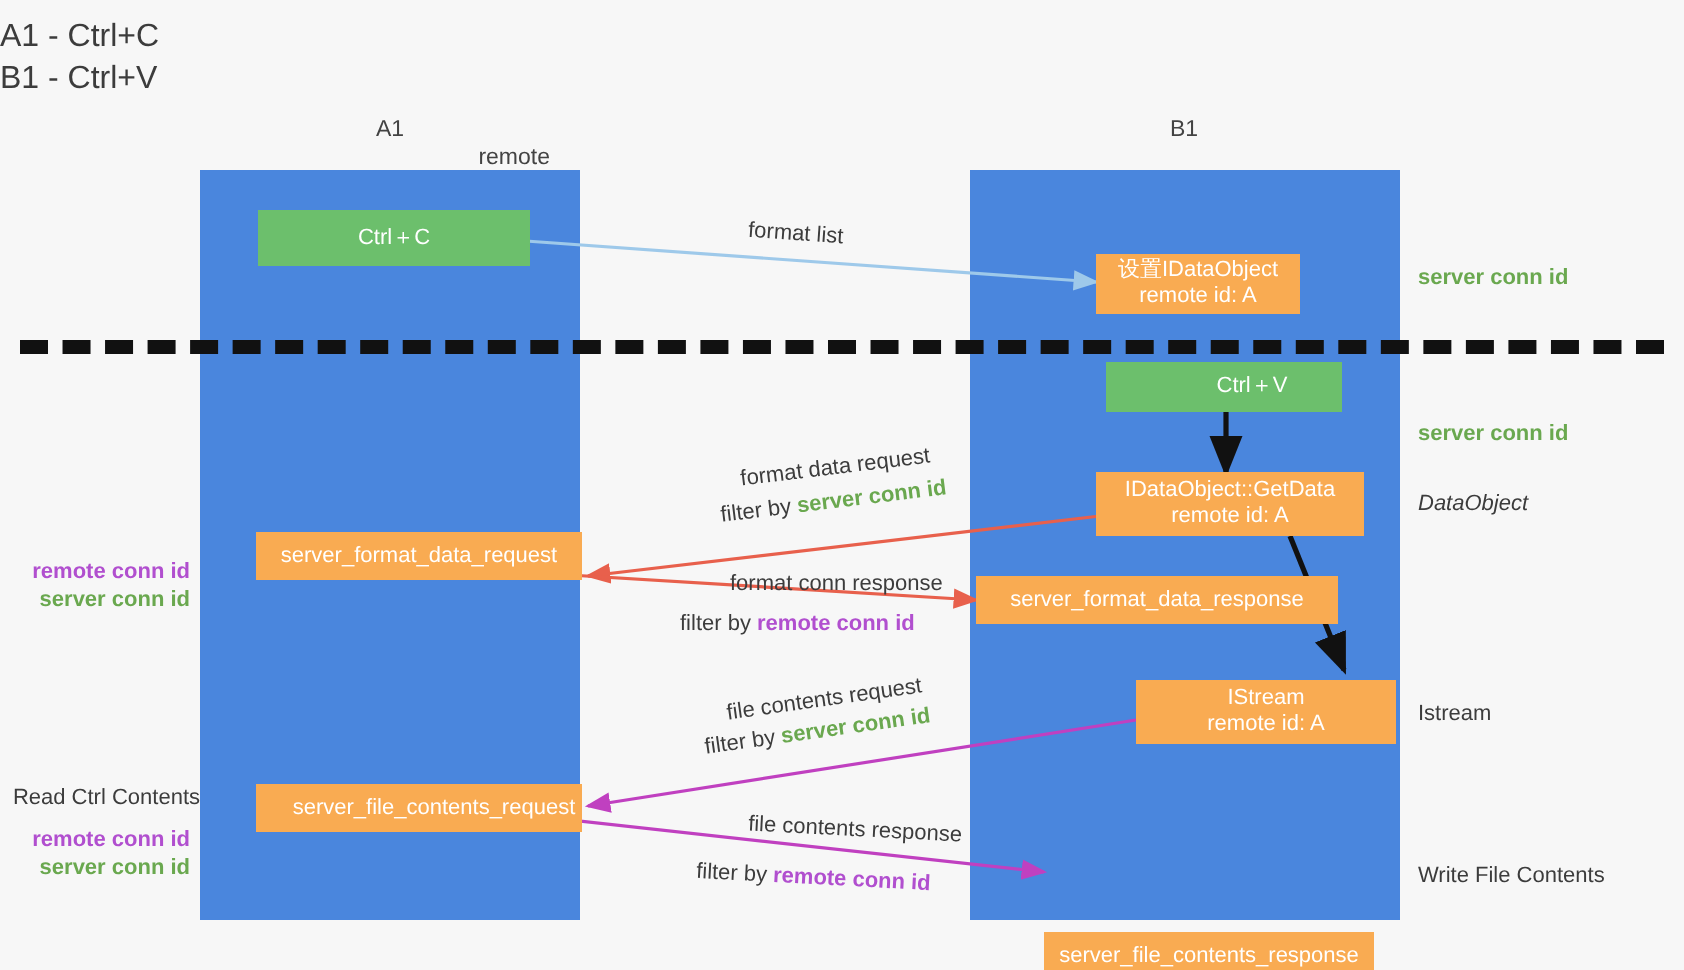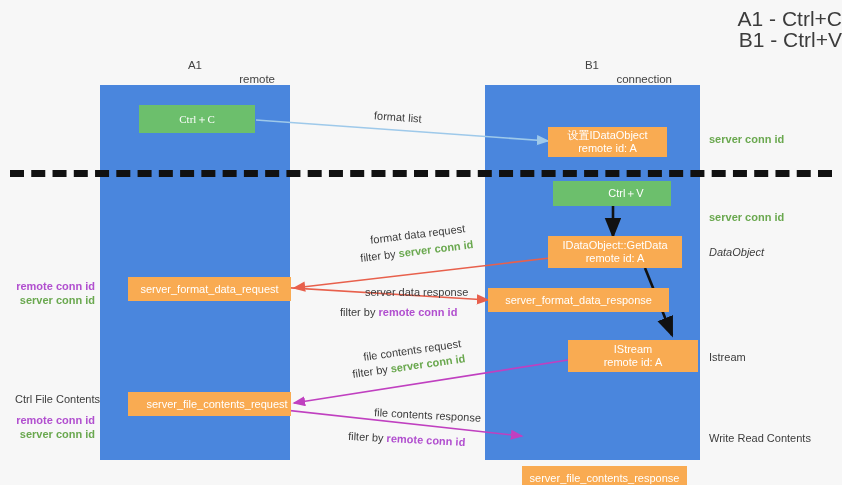--- a/index.html
+++ b/index.html
@@ -12,22 +12,22 @@
     overflow: hidden;
     font-family: "Liberation Sans", sans-serif;
     color: #3c3c3c;
   }
   .stage { position: absolute; inset: 0; }
 
   
   .title {
     position: absolute;
     left: 0; right: 0; top: 8px;
-    text-align: right;
-    font-size: 21px;
+    text-align: left;
+    font-size: 16px;
     line-height: 21px;
     color: #3c3c3c;
     white-space: pre;
   }
 
   
   .col-head {
     position: absolute;
     text-align: center;
     font-size: 11.5px;
@@ -109,21 +109,20 @@
 
   <div class="title">A1 - Ctrl+C
 B1 - Ctrl+V</div>
 
   <div class="col-head" style="left:115px; top:58px;">
     <span>A1</span>
     <span class="sub">remote</span>
   </div>
   <div class="col-head" style="left:512px; top:58px;">
     <span>B1</span>
-    <span class="sub">connection</span>
   </div>
 
   <div class="lane" id="lane-a1"></div>
   <div class="lane" id="lane-b1"></div>
 
   <svg class="edges">
     <defs>
       <marker id="ah-blue" markerWidth="9" markerHeight="9" refX="7" refY="3.2" orient="auto">
         <path d="M0,0 L8,3.2 L0,6.4 z" fill="#9ec9ea"></path>
       </marker>
@@ -148,80 +147,80 @@
 
     <line x1="130" y1="278" x2="488" y2="300" stroke="#e8604c" stroke-width="1.6" marker-end="url(#ah-red)"></line>
 
     <line x1="568" y1="360" x2="294" y2="403" stroke="#c040c0" stroke-width="1.6" marker-end="url(#ah-purple)"></line>
 
     <line x1="130" y1="393" x2="522" y2="436" stroke="#c040c0" stroke-width="1.6" marker-end="url(#ah-purple)"></line>
   </svg>
 
   <div class="divider"></div>
 
-  <div class="box green" style="left:139px; top:105px; width:116px; height:28px;font-family:Liberation Serif, serif;">
+  <div class="box green" style="left:129px; top:105px; width:136px; height:28px;">
     <span>Ctrl＋C</span>
   </div>
 
-  <div class="box orange" style="left:548px; top:127px; width:119px; height:30px;">
+  <div class="box orange" style="left:548px; top:127px; width:102px; height:30px;">
     <span>设置IDataObject</span>
     <span class="l2">remote id: A</span>
   </div>
 
   <div class="box green" style="left:553px; top:181px; width:118px; height:25px;padding-left:32px;">
     <span>Ctrl＋V</span>
   </div>
 
   <div class="box orange" style="left:548px; top:236px; width:134px; height:32px;text-align:right;">
     <span>IDataObject::GetData</span>
     <span class="l2">remote id: A</span>
   </div>
 
   <div class="box orange" style="left:568px; top:340px; width:130px; height:32px;">
     <span>IStream</span>
     <span class="l2">remote id: A</span>
   </div>
 
-  <div class="box orange" style="left:128px; top:277px; width:163px; height:24px;">
+  <div class="box orange" style="left:128px; top:266px; width:163px; height:24px;">
     <span>server_format_data_request</span>
   </div>
 
   <div class="box orange" style="left:488px; top:288px; width:181px; height:24px;">
     <span>server_format_data_response</span>
   </div>
 
   <div class="box orange" style="left:128px; top:392px; width:163px; height:24px;padding-left:19px;">
     <span>server_file_contents_request</span>
   </div>
 
   <div class="box orange" style="left:522px; top:424px; width:165px; height:24px;margin-top:42px;">
     <span>server_file_contents_response</span>
   </div>
 
   <div class="note green" style="left:709px; top:132px;">server conn id</div>
   <div class="note green" style="left:709px; top:210px;">server conn id</div>
   <div class="note dark" style="left:709px; top:245px;font-style:italic;">DataObject</div>
   <div class="note dark" style="left:709px; top:350px;">Istream</div>
-  <div class="note dark" style="left:709px; top:431px;">Write Read Contents</div>
+  <div class="note dark" style="left:709px; top:431px;">Write File Contents</div>
 
   <div class="note purple right" style="left:0px; top:279px; width:95px;">remote conn id</div>
   <div class="note green right" style="left:0px; top:293px; width:95px;">server conn id</div>
 
-  <div class="note dark right" style="left:0px; top:392px; width:100px;">Ctrl File Contents</div>
+  <div class="note dark right" style="left:0px; top:392px; width:100px;">Read Ctrl Contents</div>
   <div class="note purple right" style="left:0px; top:413px; width:95px;">remote conn id</div>
   <div class="note green right" style="left:0px; top:427px; width:95px;">server conn id</div>
 
   <div class="elabel" style="left:374px; top:110px; transform:rotate(4deg);">format list</div>
 
   <div class="elabel" style="left:370px; top:227px; transform:rotate(-7deg);">format data request</div>
   <div class="elabel" style="left:360px; top:244px; transform:rotate(-7deg);">
     <span>filter by </span><span class="g">server conn id</span>
   </div>
 
-  <div class="elabel" style="left:365px; top:285px;">server data response</div>
+  <div class="elabel" style="left:365px; top:285px;">format conn response</div>
   <div class="elabel" style="left:340px; top:305px;">
     <span>filter by </span><span class="p">remote conn id</span>
   </div>
 
   <div class="elabel" style="left:363px; top:343px; transform:rotate(-8deg);">file contents request</div>
   <div class="elabel" style="left:352px; top:359px; transform:rotate(-8deg);">
     <span>filter by </span><span class="g">server conn id</span>
   </div>
 
   <div class="elabel" style="left:374px; top:408px; transform:rotate(3deg);">file contents response</div>

